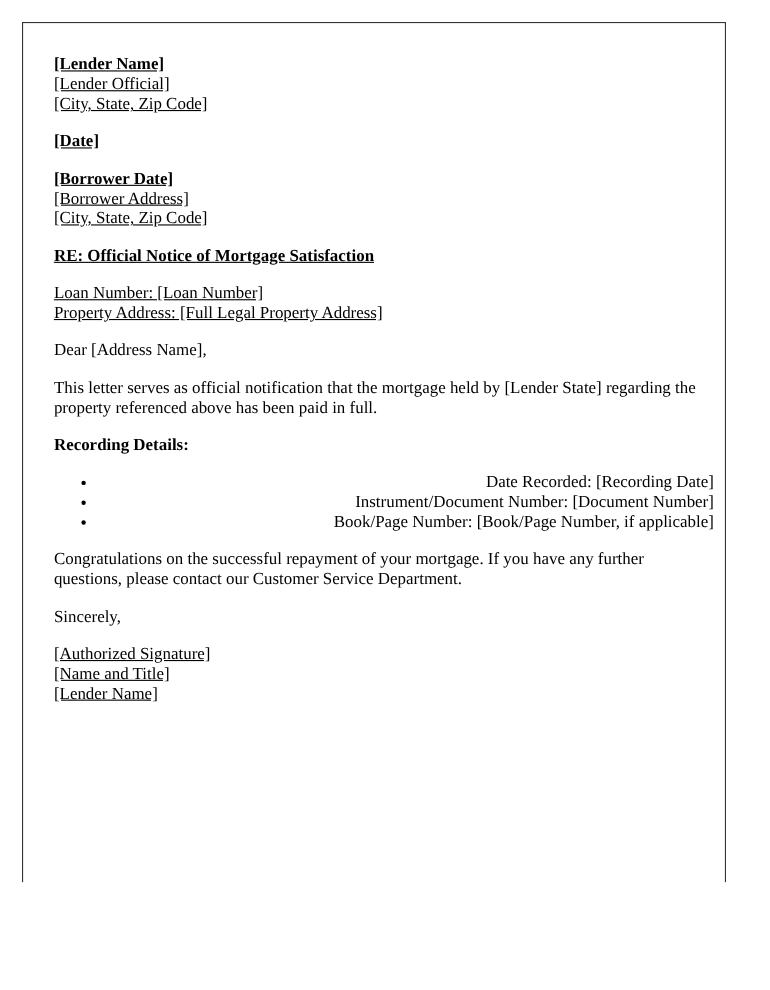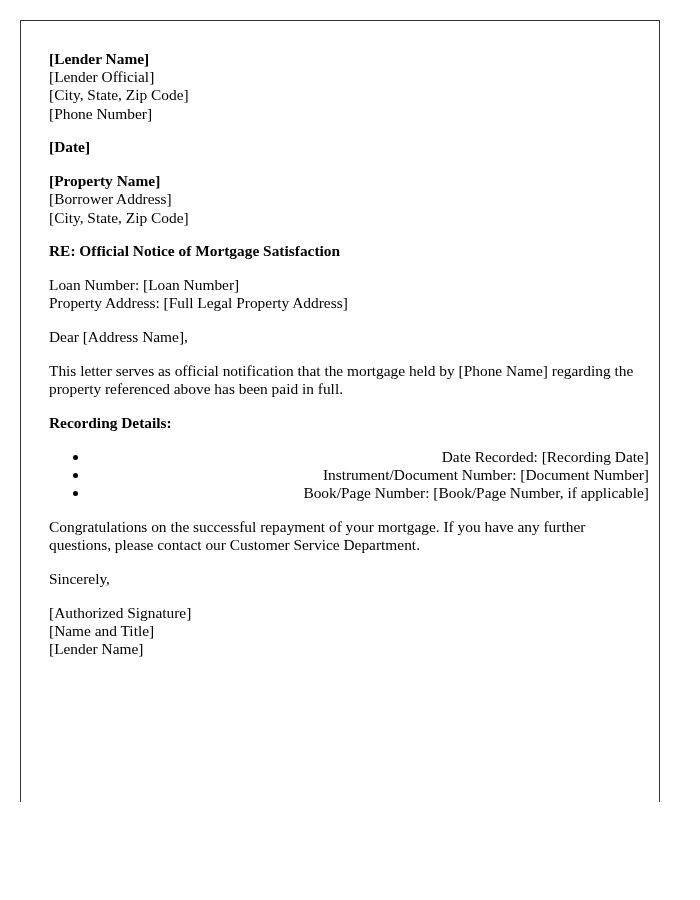--- a/index.html
+++ b/index.html
@@ -2,54 +2,53 @@
 <html><head>
 <meta charset="utf-8">
 <style>
   html, body { margin:0; padding:0; background:#ffffff; }
   body { width:700px; height:900px; position:relative; overflow:hidden;
          font-family:"Liberation Serif", serif; color:#000; font-size:15.4px; line-height:18.2px; }
   .page { position:absolute; left:20px; top:20px; width:640px; height:782px;
           border-top:1px solid #333; border-left:1px solid #333; border-right:1px solid #333; box-sizing:border-box; }
   .content { position:absolute; left:28px; top:29px; width:600px; }
   .blk { margin:0 0 15.6px 0; }
-  .line { display:block; white-space:nowrap; }
+  .line { display:block; white-space:nowrap;text-decoration:underline; }
   .b { font-weight:bold; }
   p { margin:0 0 15.6px 0; }
   ul { margin:0 0 15.6px 0; padding-left:40px;text-align:right; }
   li { margin:0; }
 </style>
 </head>
 <body>
 
 <div class="page">
   <div class="content">
     <div class="blk">
       <span class="line b">[Lender Name]</span>
       <span class="line">[Lender Official]</span>
       <span class="line">[City, State, Zip Code]</span>
-      <span class="line">[Phone Number]</span>
     </div>
     <div class="blk">
       <span class="line b">[Date]</span>
     </div>
     <div class="blk">
-      <span class="line b">[Property Name]</span>
+      <span class="line b">[Borrower Date]</span>
       <span class="line">[Borrower Address]</span>
       <span class="line">[City, State, Zip Code]</span>
     </div>
     <div class="blk">
       <span class="line b">RE: Official Notice of Mortgage Satisfaction</span>
     </div>
     <div class="blk">
       <span class="line">Loan Number: [Loan Number]</span>
       <span class="line">Property Address: [Full Legal Property Address]</span>
     </div>
     <p>Dear [Address Name],</p>
-    <p>This letter serves as official notification that the mortgage held by [Phone Name] regarding the property referenced above has been paid in full.</p>
+    <p>This letter serves as official notification that the mortgage held by [Lender State] regarding the property referenced above has been paid in full.</p>
     <p class="b">Recording Details:</p>
     <ul>
       <li>Date Recorded: [Recording Date]</li>
       <li>Instrument/Document Number: [Document Number]</li>
       <li>Book/Page Number: [Book/Page Number, if applicable]</li>
     </ul>
     <p>Congratulations on the successful repayment of your mortgage. If you have any further questions, please contact our Customer Service Department.</p>
     <p>Sincerely,</p>
     <div class="blk">
       <span class="line">[Authorized Signature]</span>

